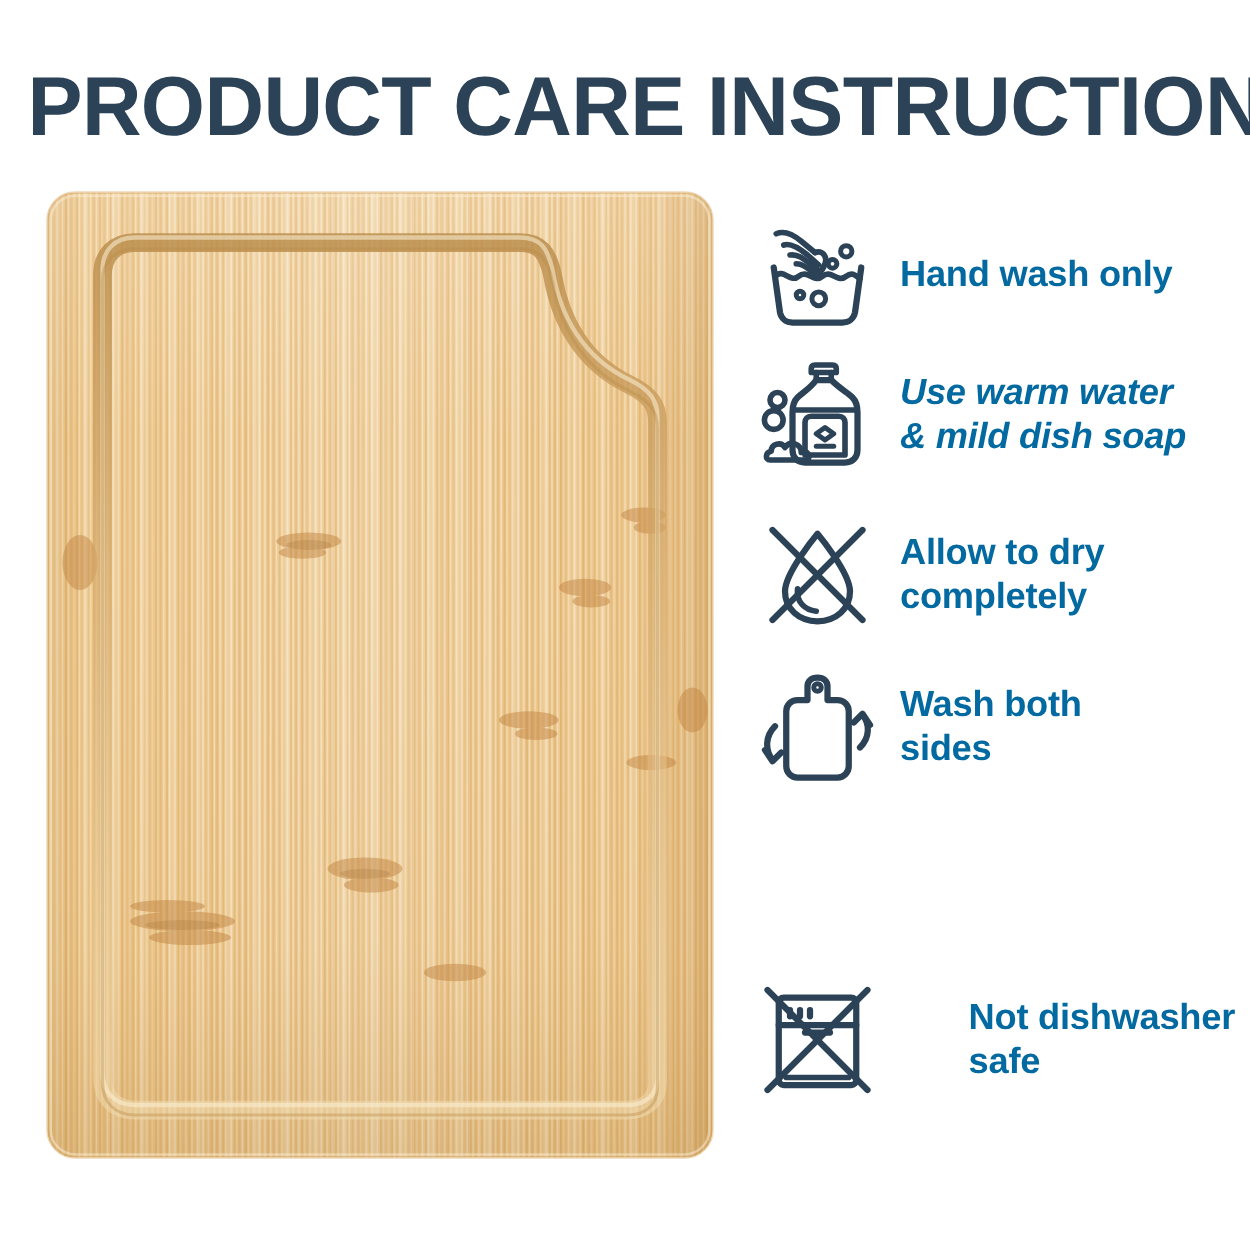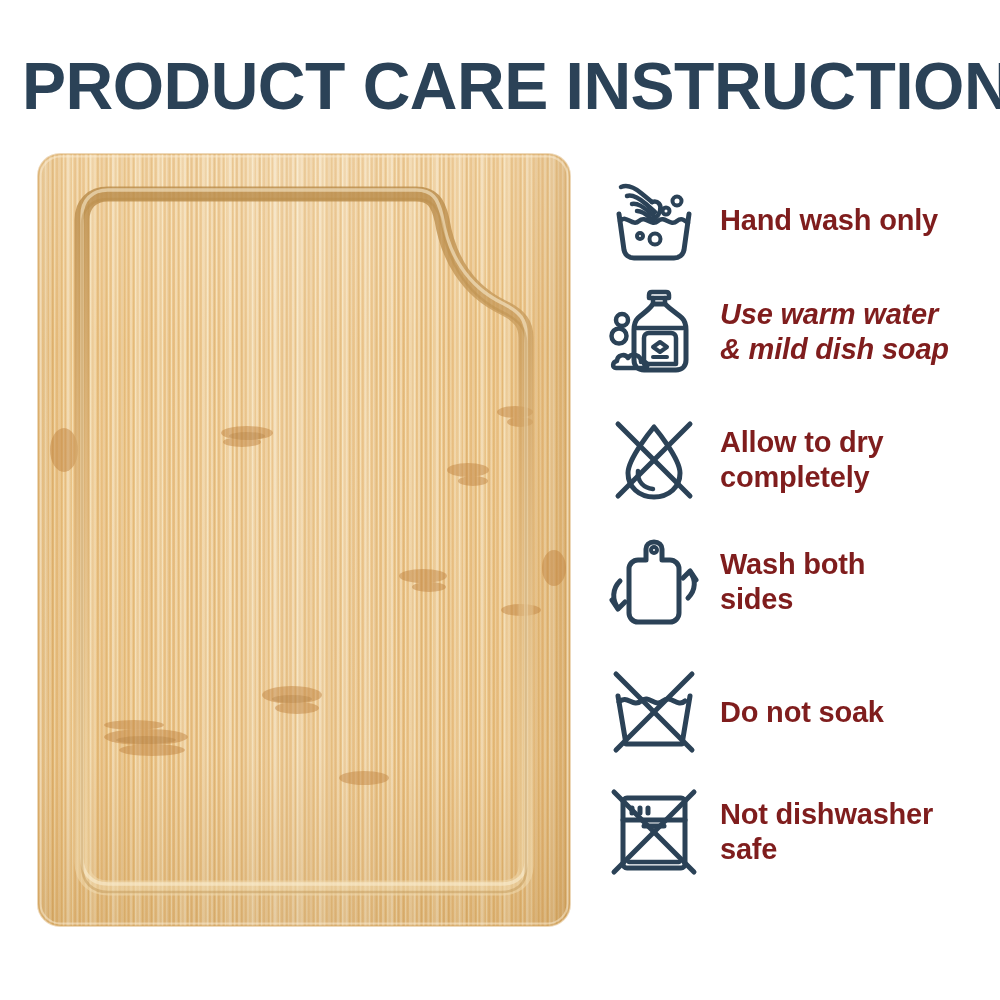--- a/index.html
+++ b/index.html
@@ -70,35 +70,35 @@
     width: 96px;
     height: 96px;
     flex: 0 0 96px;
     display: flex;
     align-items: center;
     justify-content: center;
   }
   .care-icon svg { display: block; }
   .care-label {
     margin-left: 18px;
-    color: #7f1d1d;
+    color: #0369a1;
     font-family: "Liberation Sans", sans-serif;
     font-weight: bold;
     font-size: 29px;
     line-height: 35px;
     letter-spacing: -0.2px;
     white-space: pre-line;
   }
 
   .r0 { top: 0px; }
   .r1 { top: 112px; font-style: italic; }
   .r2 { top: 240px; }
   .r3 { top: 362px; }
   .r4 { top: 492px; }
-  .r5 { top: 612px; }
+  .r5 { top: 612px; justify-content: space-between; }
 </style>
 </head>
 <body>
 
 <div id="page">
 
   <div id="title">PRODUCT CARE INSTRUCTION</div>
 
   <div id="board-wrap">
     <svg id="board-svg" viewBox="0 0 540 780" xmlns="http://www.w3.org/2000/svg">
@@ -295,34 +295,20 @@
           <path d="M4 64 L10 73 L17 66" stroke-width="5"></path>
 
           <path d="M80 62 C88 54 88 43 82 36" stroke-width="5"></path>
           <path d="M88 44 L82 35 L75 42" stroke-width="5"></path>
         </svg>
       </div>
       <div class="care-label">Wash both
 sides</div>
     </div>
 
-    <div class="care-row r4">
-      <div class="care-icon">
-        <svg width="92" height="92" viewBox="0 0 92 92" fill="none" stroke="#2b4257" stroke-width="5" stroke-linecap="round" stroke-linejoin="round">
-
-          <path d="M10 30 L18 78 L74 78 L82 30" stroke-width="5"></path>
-
-          <path d="M11 36 C19 28 25 42 33 35 C41 28 47 42 55 35 C63 28 69 42 77 35" stroke-width="5"></path>
-
-          <path d="M8 8 L84 84" stroke-width="5"></path>
-          <path d="M84 8 L8 84" stroke-width="5"></path>
-        </svg>
-      </div>
-      <div class="care-label">Do not soak</div>
-    </div>
 
     <div class="care-row r5">
       <div class="care-icon">
         <svg width="92" height="92" viewBox="0 0 92 92" fill="none" stroke="#2b4257" stroke-width="5" stroke-linecap="round" stroke-linejoin="round">
 
           <rect x="15" y="12" width="62" height="70" rx="4" stroke-width="5"></rect>
 
           <path d="M15 34 L77 34" stroke-width="5"></path>
 
           <path d="M24 22 L24 27 M32 22 L32 27 M40 22 L40 27" stroke-width="5"></path>

